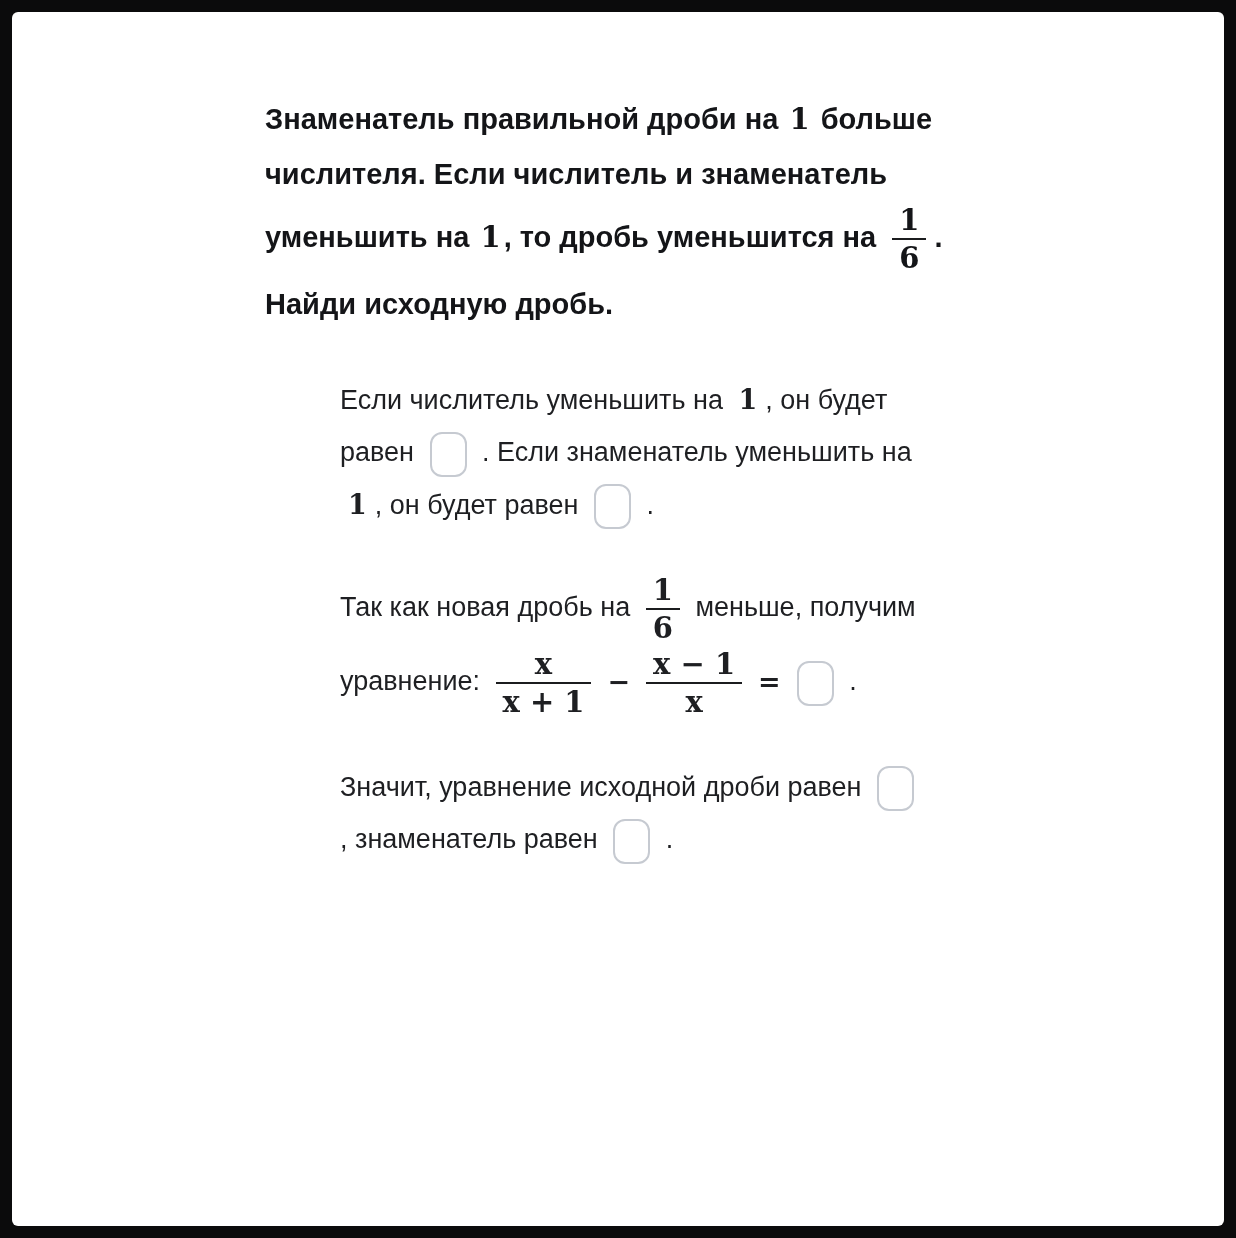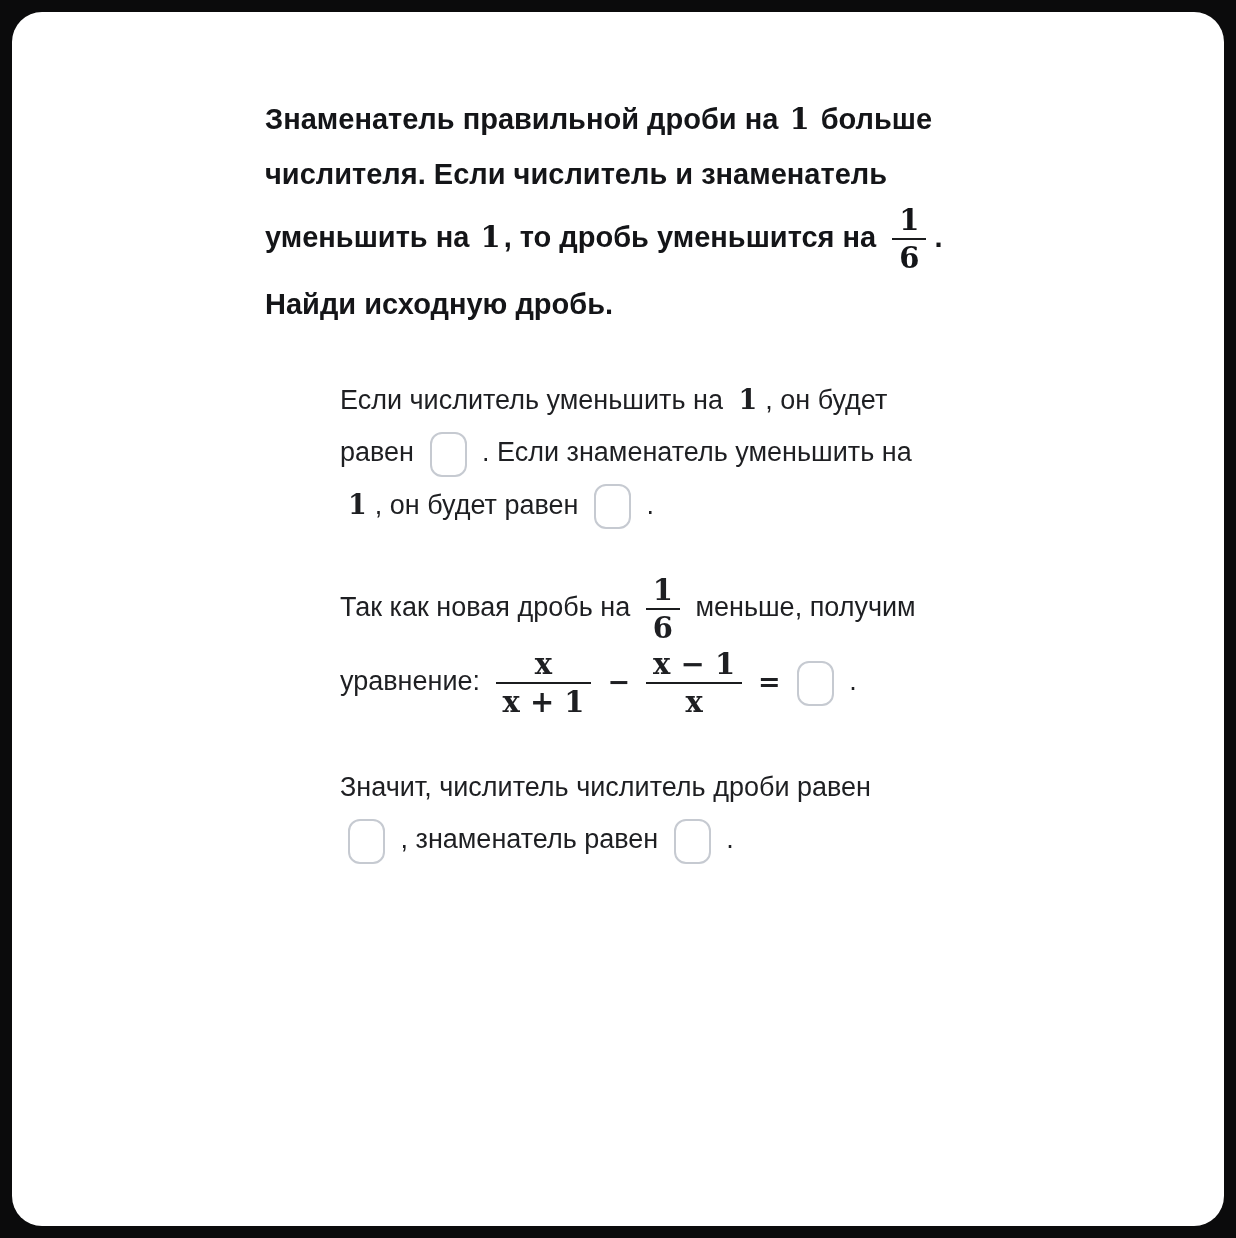--- a/index.html
+++ b/index.html
@@ -9,21 +9,21 @@
     height: 1238px;
     background: #0b0b0c;
     font-family: "Liberation Sans", sans-serif;
     position: relative;
     overflow: hidden;
   }
   .card {
     position: absolute;
     left: 12px; top: 12px; right: 12px; bottom: 12px;
     background: #ffffff;
-    border-radius: 30px;
+    border-radius: 6px;
     overflow: hidden;
   }
   .problem-title {
     margin: 80px 0 0 253px;
     width: 775px;
     font-size: 29px;
     font-weight: 700;
     color: #141518;
     line-height: 1.9;
   }
@@ -73,15 +73,15 @@
   }
 </style>
 </head>
 <body>
 
 <div class="card">
   <div class="problem-title"><span class="seg-text">Знаменатель правильной дроби на </span><span class="seg-math">1</span><span class="seg-text"> больше числителя. Если числитель и знаменатель уменьшить на </span><span class="seg-math">1</span><span class="seg-text">, то дробь уменьшится на </span><span class="fraction"><span class="num">1</span><span class="den">6</span></span><span class="seg-text">. Найди исходную дробь.</span></div>
   <div class="solution">
       <div class="step"><span class="seg-text">Если числитель уменьшить на </span><span class="seg-math">1</span><span class="seg-text">, он будет равен </span><span class="answer-box"></span><span class="seg-text"> . Если знаменатель уменьшить на </span><span class="seg-math">1</span><span class="seg-text">, он будет равен </span><span class="answer-box"></span><span class="seg-text"> .</span></div>
       <div class="step"><span class="seg-text">Так как новая дробь на </span><span class="fraction"><span class="num">1</span><span class="den">6</span></span><span class="seg-text"> меньше, получим уравнение: </span><span class="fraction"><span class="num">x</span><span class="den">x + 1</span></span><span class="seg-math">−</span><span class="fraction"><span class="num">x − 1</span><span class="den">x</span></span><span class="seg-math">=</span><span class="answer-box"></span><span class="seg-text"> .</span></div>
-      <div class="step"><span class="seg-text">Значит, числитель числитель дроби равен </span><span class="answer-box"></span><span class="seg-text"> , знаменатель равен </span><span class="answer-box"></span><span class="seg-text"> .</span></div>
+      <div class="step"><span class="seg-text">Значит, уравнение исходной дроби равен </span><span class="answer-box"></span><span class="seg-text"> , знаменатель равен </span><span class="answer-box"></span><span class="seg-text"> .</span></div>
     </div>
 </div>
 
 </body></html>

